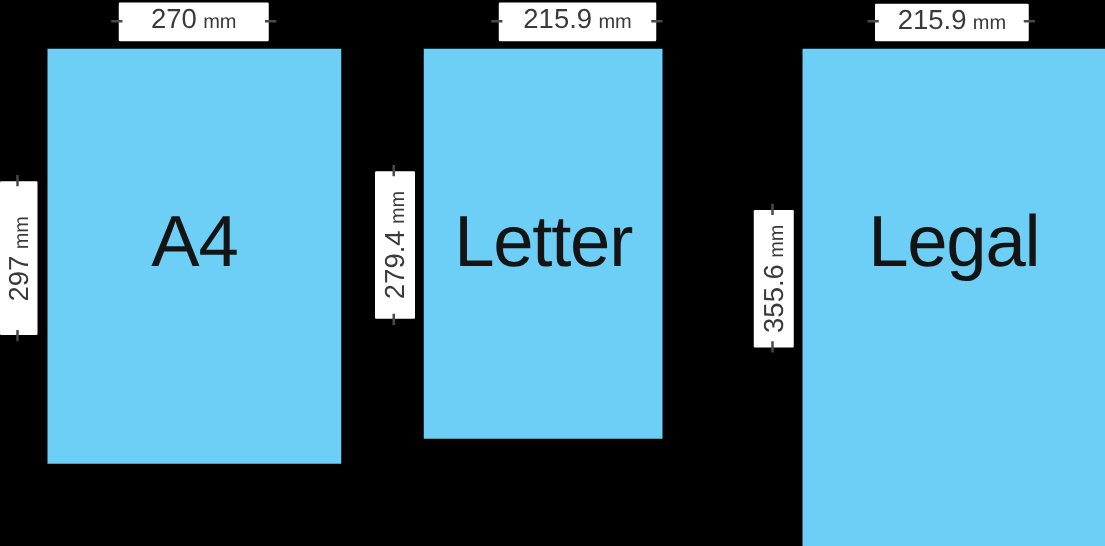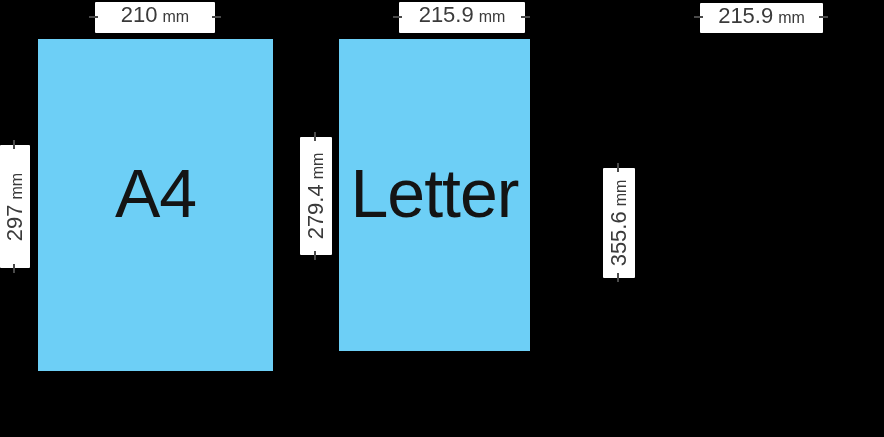--- a/index.html
+++ b/index.html
@@ -13,21 +13,21 @@
   .paper{
     position:absolute;
     background:#6DCFF6;
   }
   .paper-name{
     position:absolute;
     left:0;right:0;
     top:154px;
     transform:translateY(-50%);
     text-align:center;
-    font-size:68px;
+    font-size:58px;
     color:#141414;
     white-space:nowrap;
     letter-spacing:-1px;
   }
   .dim-label{
     position:absolute;
     background:#FFFFFF;
     display:flex;
     align-items:baseline;
     justify-content:center;
@@ -61,21 +61,21 @@
 </style>
 </head>
 <body>
 
 <div id="stage">
 
   <div class="paper" style="left:38px;top:39px;width:235px;height:332px;">
     <div class="paper-name">A4</div>
   </div>
   <div class="dim-label" style="left:95px;top:2px;width:120px;height:31px;">
-    <span class="num">210</span>
+    <span class="num">270</span>
     <span class="unit">mm</span>
   </div>
   <div class="dim-label vertical" style="left:0px;top:145px;width:30px;height:123px;">
     <div class="rot">
       <span class="num">297</span>
       <span class="unit">mm</span>
     </div>
   </div>
   <div class="tick h" style="left:89px;top:16px;"></div>
   <div class="tick h" style="left:212px;top:16px;"></div>
@@ -93,20 +93,23 @@
     <div class="rot">
       <span class="num">279.4</span>
       <span class="unit">mm</span>
     </div>
   </div>
   <div class="tick h" style="left:393px;top:16px;"></div>
   <div class="tick h" style="left:521px;top:16px;"></div>
   <div class="tick v" style="left:314px;top:132px;"></div>
   <div class="tick v" style="left:314px;top:251px;"></div>
 
+  <div class="paper" style="left:642px;top:39px;width:242px;height:398px;">
+    <div class="paper-name">Legal</div>
+  </div>
   <div class="dim-label" style="left:700px;top:3px;width:123px;height:30px;">
     <span class="num">215.9</span>
     <span class="unit">mm</span>
   </div>
   <div class="dim-label vertical" style="left:603px;top:168px;width:32px;height:110px;">
     <div class="rot">
       <span class="num">355.6</span>
       <span class="unit">mm</span>
     </div>
   </div>

